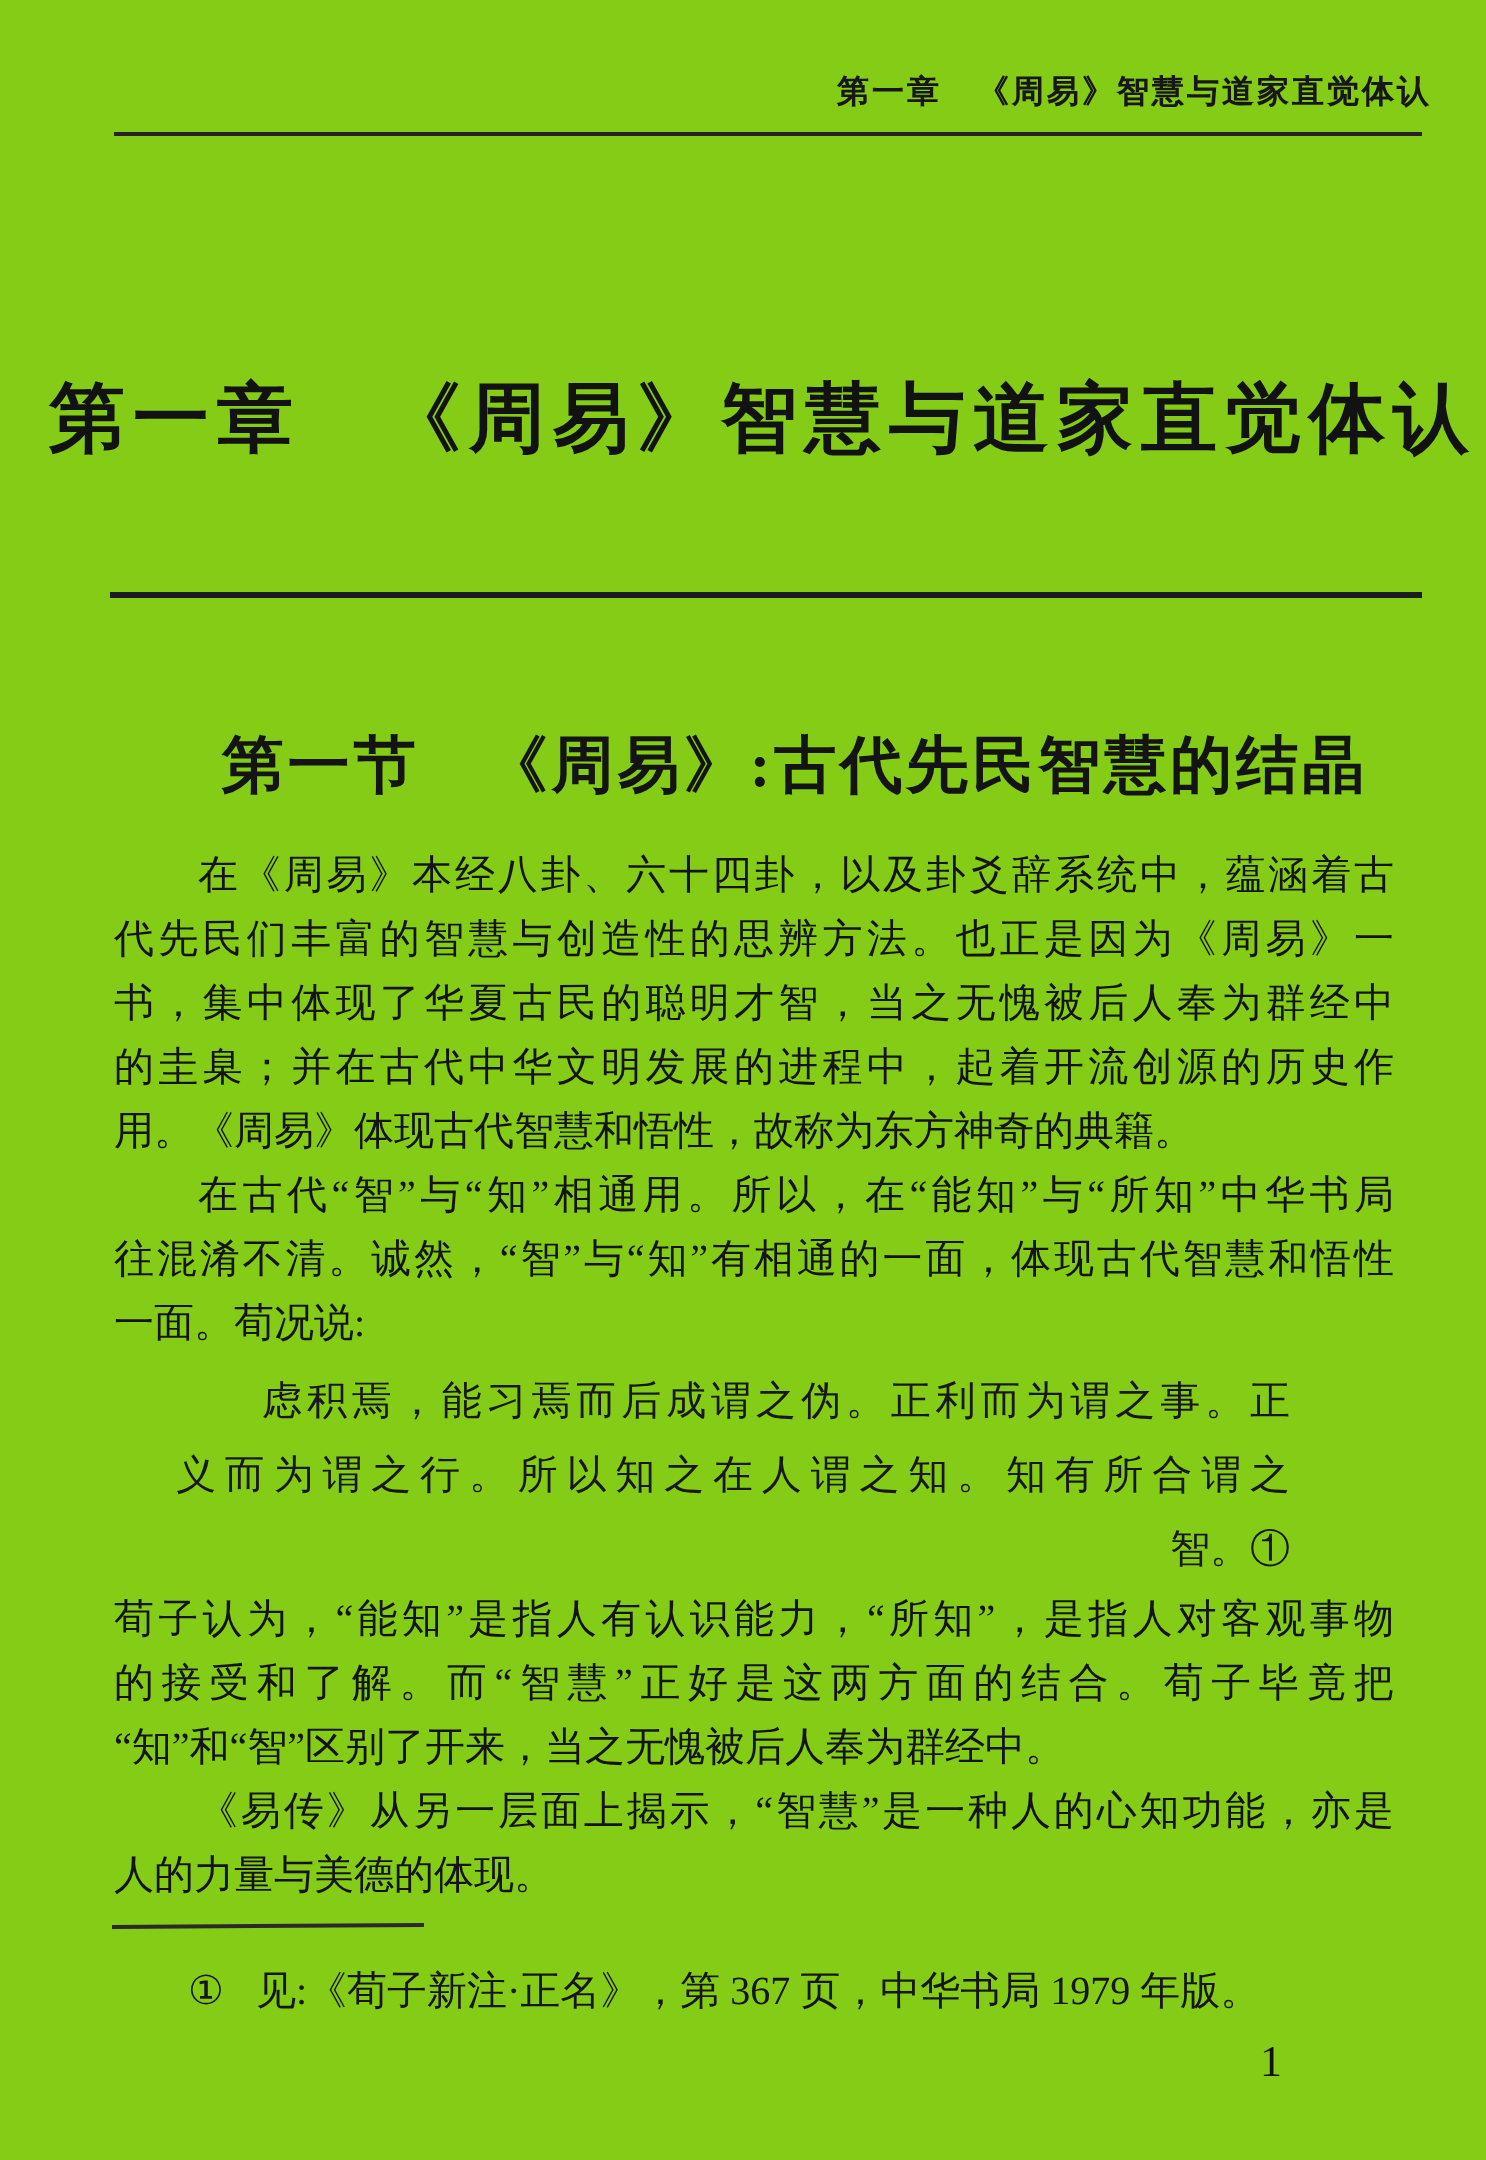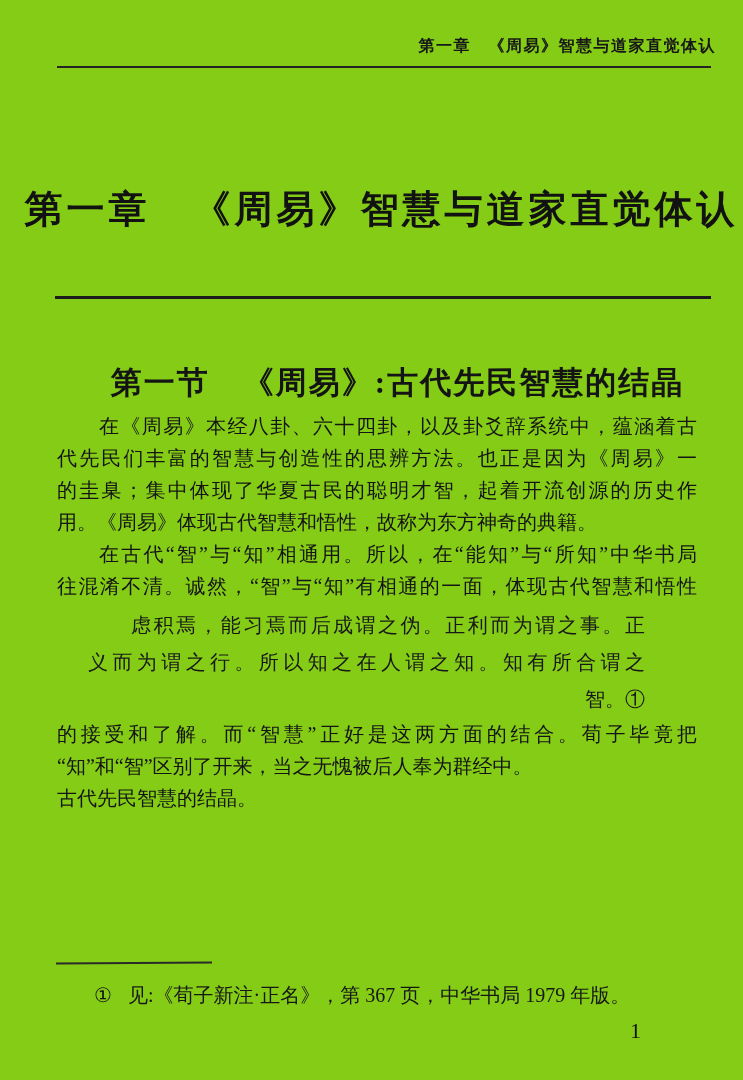--- a/index.html
+++ b/index.html
@@ -72,21 +72,21 @@
     font-size: 31px;
     font-weight: 700;
     letter-spacing: 2px;
     color: #141414;
     white-space: nowrap;
   }
 
   
   .body-text {
     position: absolute;
-    top: 410px;
+    top: 422px;
     left: 57px;
     width: 640px;
     font-size: 20px;
     line-height: 32px;
     color: #141414;
   }
   .ln { height: 32px; overflow: hidden; }
   .just { text-align: justify; text-align-last: justify; }
   .ind { padding-left: 42px; }
 
@@ -143,42 +143,46 @@
   <h1 class="chapter-title">第一章　《周易》智慧与道家直觉体认</h1>
   <div class="chapter-rule"></div>
 
   <h2 class="section-title">第一节　《周易》:古代先民智慧的结晶</h2>
 
   <div class="body-text">
 
     <div>
       <div class="ln ind just">在《周易》本经八卦、六十四卦，以及卦爻辞系统中，蕴涵着古</div>
       <div class="ln just">代先民们丰富的智慧与创造性的思辨方法。也正是因为《周易》一</div>
-      <div class="ln just">的圭臬；集中体现了华夏古民的聪明才智，起着开流创源的历史作</div>
+      <div class="ln just">书，集中体现了华夏古民的聪明才智，当之无愧被后人奉为群经中</div>
+      <div class="ln just">的圭臬；并在古代中华文明发展的进程中，起着开流创源的历史作</div>
       <div class="ln">用。《周易》体现古代智慧和悟性，故称为东方神奇的典籍。</div>
     </div>
 
     <div>
       <div class="ln ind just">在古代“智”与“知”相通用。所以，在“能知”与“所知”中华书局</div>
       <div class="ln just">往混淆不清。诚然，“智”与“知”有相通的一面，体现古代智慧和悟性</div>
+      <div class="ln">一面。荀况说:</div>
     </div>
 
     <div class="quote-block">
       <div class="ln qind just">虑积焉，能习焉而后成谓之伪。正利而为谓之事。正</div>
       <div class="ln just">义而为谓之行。所以知之在人谓之知。知有所合谓之</div>
       <div class="ln">智。①</div>
     </div>
 
     <div>
+      <div class="ln just">荀子认为，“能知”是指人有认识能力，“所知”，是指人对客观事物</div>
       <div class="ln just">的接受和了解。而“智慧”正好是这两方面的结合。荀子毕竟把</div>
       <div class="ln">“知”和“智”区别了开来，当之无愧被后人奉为群经中。</div>
     </div>
 
     <div>
-      <div class="ln">古代先民智慧的结晶。</div>
+      <div class="ln ind just">《易传》从另一层面上揭示，“智慧”是一种人的心知功能，亦是</div>
+      <div class="ln">人的力量与美德的体现。</div>
     </div>
 
   </div>
 
   <div class="footnote-rule"></div>
 
   <div class="footnote">
     <span class="marker">①</span><span>见:《荀子新注·正名》，第 367 页，中华书局 1979 年版。</span>
   </div>
 

